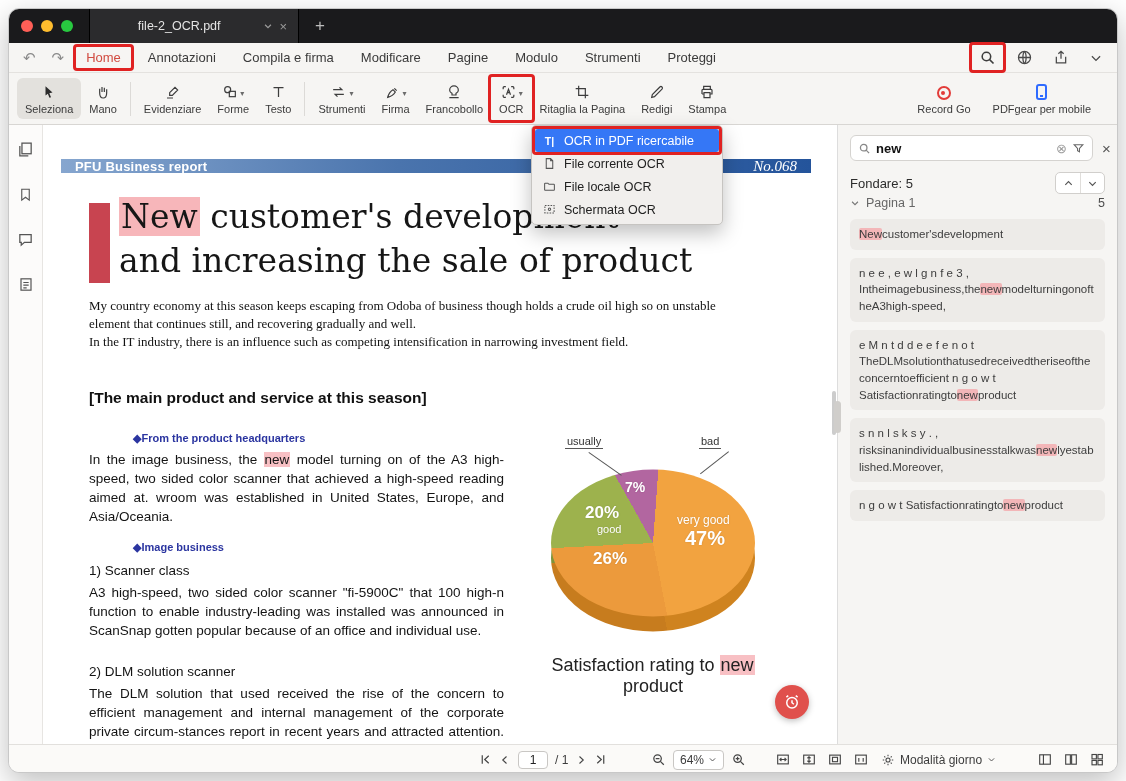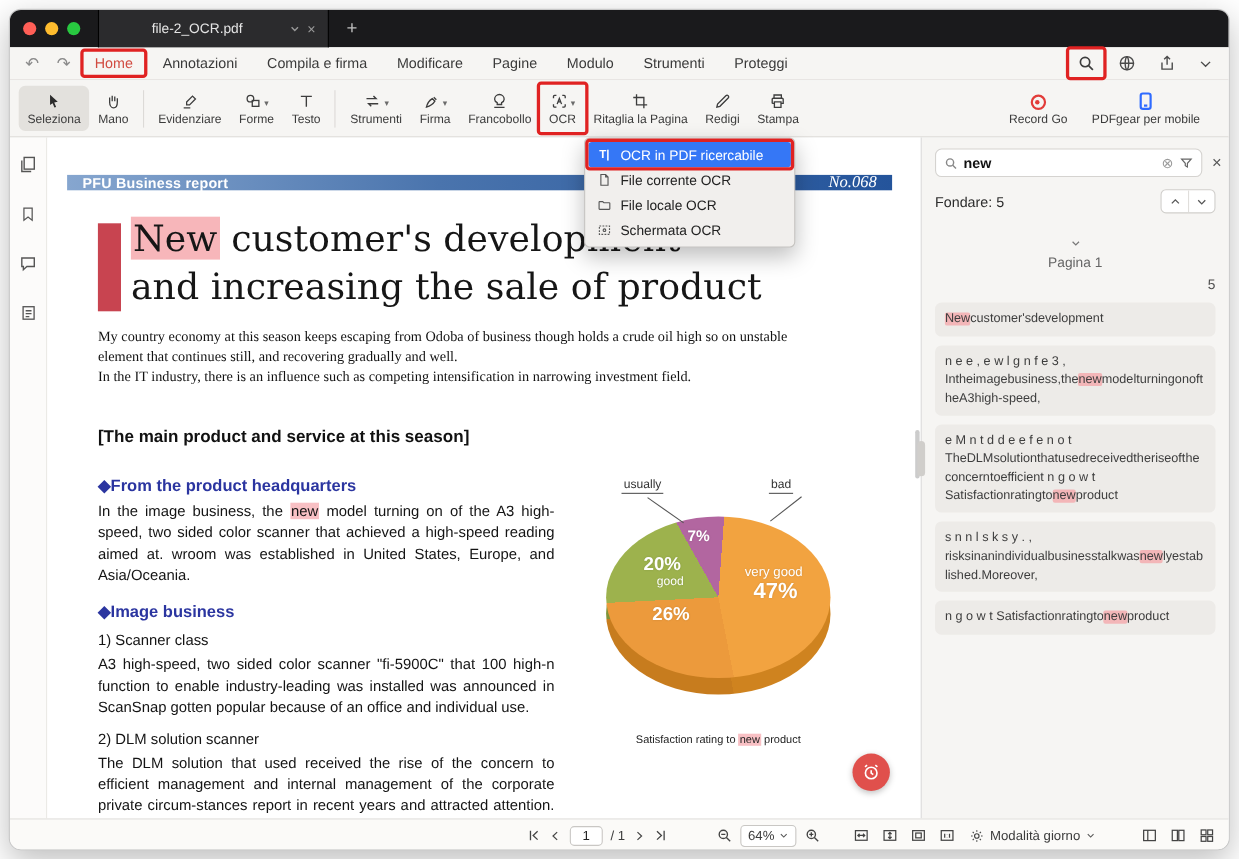--- a/index.html
+++ b/index.html
@@ -68,59 +68,59 @@
   .headline { position:absolute; left:46px; top:70px; display:flex; }
   .hl-bar { width:21px; height:80px; background:#c84450; margin-right:9px; margin-top:8px; }
   .hl-text { font-family:"DejaVu Serif","Liberation Serif",serif; font-size:33px; line-height:1.32; color:#161616; }
   .hl-hl { background:rgba(240,110,118,.5); padding:0 2px; }
 
   .doc-serif { font-family:"Liberation Serif",serif; color:#121212; }
   .intro { position:absolute; left:46px; top:172px; width:660px; font-size:13px; line-height:1.4; }
   .section-title { position:absolute; left:46px; top:264px; font-size:15.5px; font-weight:bold; color:#111; }
 
   .colL { position:absolute; left:46px; top:306px; width:415px; font-size:13.5px; line-height:1.42; color:#141414; text-align:justify; }
-  .bluehead { color:#2b35a0; font-weight:bold; font-size:15px; text-align:left; }
+  .bluehead { color:#2b35a0; font-weight:bold; font-size:11px; text-align:left;margin-left:44px; }
   .colL p { margin-top:3px; }
   .mt14 { margin-top:14px; } .mt5 { margin-top:5px; }
   .hl-pink { background:rgba(242,140,148,.55); padding:0 1px; }
 
   .colB { position:absolute; left:46px; top:537px; width:660px; font-size:13.5px; line-height:1.42; color:#141414; text-align:justify; }
   .dlm-spacer { float:right; width:245px; height:40px; }
 
   
   .pie-area { position:absolute; left:488px; top:300px; width:244px; height:244px; font-size:11px; color:#333; }
   .pie, .pie-depth { position:absolute; left:20px; width:204px; height:204px; border-radius:50%; transform:scaleY(.72); }
   .pie { top:16px; z-index:1;
     background:conic-gradient(from -22deg,#b266a0 0 25deg,#f2a340 25deg 194deg,#ec9a3c 194deg 288deg,#9db24d 288deg 360deg); }
   .pie-depth { top:31px; z-index:0;
     background:conic-gradient(from -22deg,#8e4c7d 0 25deg,#cf831f 25deg 194deg,#c77c1e 194deg 288deg,#7e9338 288deg 360deg); }
   .pie-lab { position:absolute; z-index:2; }
   .callout { border-bottom:1px solid #555; padding:0 2px 1px; }
   .pline { position:absolute; z-index:2; border-top:1px solid #555; transform-origin:left top; }
   .pv { color:#fff; font-weight:bold; text-shadow:0 0 2px rgba(0,0,0,.15); }
-  .pie-caption { position:absolute; z-index:2; top:242px; left:0; width:100%; text-align:center; font-size:10px; color:#222; }
+  .pie-caption { position:absolute; z-index:2; top:230px; left:0; width:100%; text-align:center; font-size:18px; color:#222; }
 
   .fab { position:absolute; left:732px; top:560px; width:34px; height:34px; border-radius:50%; background:#e0504c;
          display:flex; align-items:center; justify-content:center; box-shadow:0 2px 6px rgba(0,0,0,.25); }
   .doc-thumbbar { position:absolute; right:1px; top:266px; width:4px; height:44px; background:#ccc; border-radius:2px; }
 
   
   .panel { position:relative; width:280px; background:#f6f5f3; border-left:1px solid #ddd; padding:10px 12px; }
   .drag-handle { position:absolute; left:-4px; top:276px; width:7px; height:32px; border-radius:4px; background:#d0cecb; }
   .search-row { display:flex; align-items:center; gap:9px; }
   .search-field { flex:1; height:26px; background:#fff; border:1px solid #d5d3d0; border-radius:6px;
                   display:flex; align-items:center; gap:5px; padding:0 7px; }
   .search-field input { flex:1; border:0; outline:none; background:transparent; font-weight:bold; font-size:13px;
                         color:#111; font-family:"Liberation Sans",sans-serif; min-width:0; }
   .clear-g { color:#9a9a9a; font-size:13px; }
   .found-row { display:flex; align-items:center; margin-top:11px; font-size:13px; color:#2c2c2c; }
   .updown { margin-left:auto; display:flex; border:1px solid #d1cfcc; border-radius:5px; overflow:hidden; background:#fff; }
   .updown .ud { width:24px; height:20px; display:flex; align-items:center; justify-content:center; }
   .updown .ud + .ud { border-left:1px solid #e0dedb; }
-  .group-row { display:flex; align-items:center; gap:6px; margin-top:22px; font-size:12.5px; color:#666;flex-direction:column; }
+  .group-row { display:flex; align-items:center; gap:6px; margin-top:2px; font-size:12.5px; color:#666; }
   .group-count { margin-left:auto; color:#4c4c4c; }
   .results { margin-top:9px; display:flex; flex-direction:column; gap:8px; }
   .rcard { background:#edebe8; border-radius:6px; padding:7px 9px; font-size:11.5px; line-height:1.45; color:#3d3d3d;
            white-space:pre-wrap; overflow-wrap:anywhere; }
   .rmatch { background:#f3b6b8; border-radius:2px; }
 
   
   .statusbar { position:relative; height:30px; background:#fbfaf8; border-top:1px solid #e2e0dd; font-size:12px; color:#3c3c3c; }
   .sbc { position:absolute; top:0; bottom:0; display:flex; align-items:center; gap:7px; }
   .sb-nav{left:470px} .sb-zoom{left:642px} .sb-views{left:766px; gap:10px} .sb-mode{left:872px; gap:5px} .sb-right{right:12px; gap:10px}

